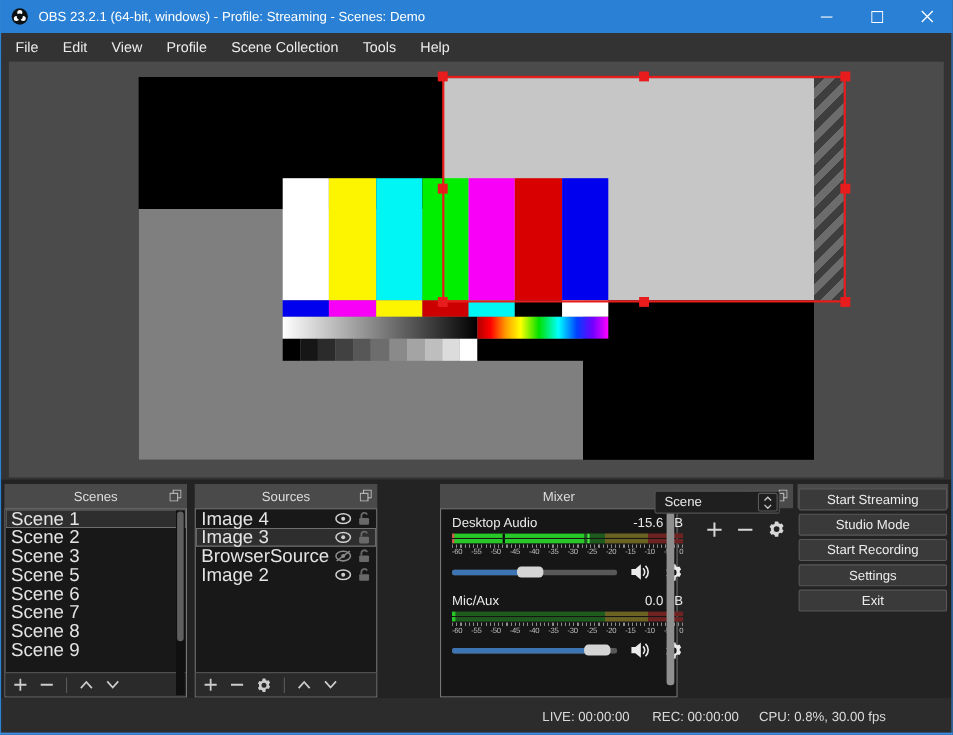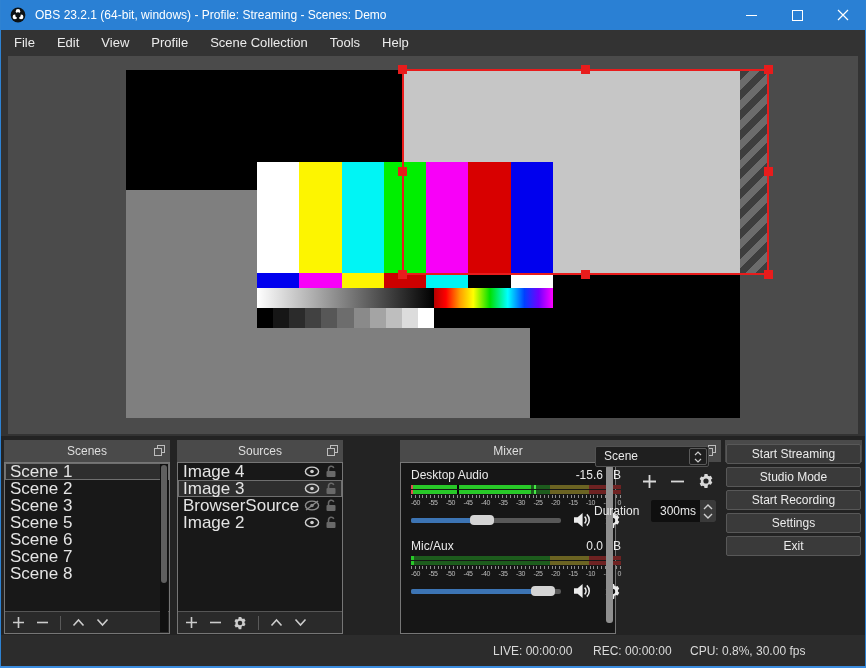--- a/index.html
+++ b/index.html
@@ -309,20 +309,23 @@
           </div>
           <div class="list-item">
             <span>Scene 6</span>
           </div>
           <div class="list-item">
             <span>Scene 7</span>
           </div>
           <div class="list-item">
             <span>Scene 8</span>
           </div>
+          <div class="list-item">
+            <span>Scene 9</span>
+          </div>
         </div>
       <div class="scrollbar">
           <div class="thumb scenes-thumb"></div>
         </div>
       <div class="panel-toolbar">
         <div class="icon-btn">
             <svg width="13" height="13" viewBox="0 0 13 13">
               <path d="M6.5 1v11M1 6.5h11" stroke="#cccccc" stroke-width="1.6"></path>
             </svg>
           </div>
@@ -602,34 +605,20 @@
           <svg width="15" height="15" viewBox="0 0 15 15">
             <path d="M1 7.5h13" stroke="#d8d8d8" stroke-width="1.8"></path>
           </svg>
         </div>
       <div class="icon-btn">
           <svg width="16" height="16" viewBox="0 0 16 16">
             <path fill="#d8d8d8" fill-rule="evenodd" d="M6.5 1h3l.4 1.7c.46.15.9.37 1.3.65l1.65-.55 1.5 2.6-1.25 1.15c.05.25.08.5.08.75s-.03.5-.08.75l1.25 1.15-1.5 2.6-1.65-.55c-.4.28-.84.5-1.3.65L9.5 15h-3l-.4-1.7a5.6 5.6 0 0 1-1.3-.65l-1.65.55-1.5-2.6 1.25-1.15A5.1 5.1 0 0 1 2.82 8c0-.25.03-.5.08-.75L1.65 6.1l1.5-2.6 1.65.55c.4-.28.84-.5 1.3-.65L6.5 1zM8 5.4A2.6 2.6 0 1 0 8 10.6 2.6 2.6 0 0 0 8 5.4z"></path>
           </svg>
         </div>
     </div>
-    <div class="dur-row">
-      <span class="dur-label">Duration</span>
-      <div class="spin">
-        <span>300ms</span>
-        <div class="spin-arrows">
-          <svg width="10" height="6" viewBox="0 0 10 6">
-              <path d="M1 5l4-4 4 4" fill="none" stroke="#d0d0d0" stroke-width="1.4"></path>
-            </svg>
-          <svg width="10" height="6" viewBox="0 0 10 6">
-              <path d="M1 1l4 4 4-4" fill="none" stroke="#d0d0d0" stroke-width="1.4"></path>
-            </svg>
-        </div>
-      </div>
-    </div>
   </div>
 </div>
 
 <div class="panel p-controls">
   <div class="panel-header">
     <span>Controls</span>
     <svg class="float-icon" width="11" height="11" viewBox="0 0 11 11">
         <rect x="3.5" y="0.5" width="7" height="7" fill="none" stroke="#bdbdbd"></rect>
         <rect x="0.5" y="3.5" width="7" height="7" fill="#4a4a4a" stroke="#bdbdbd"></rect>
       </svg>

